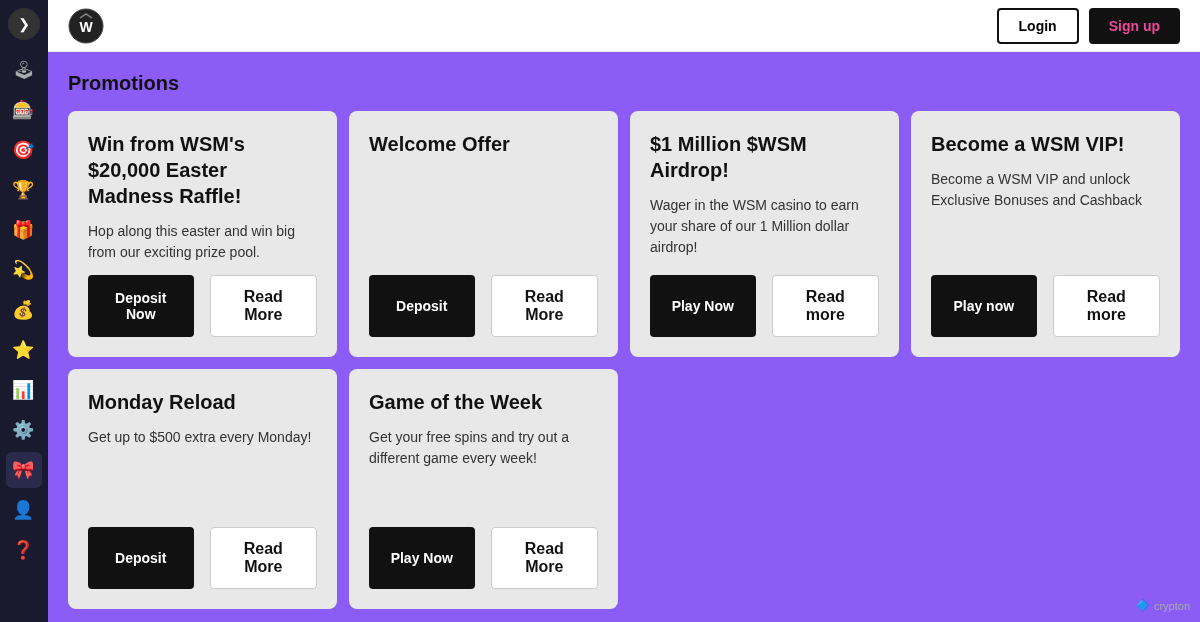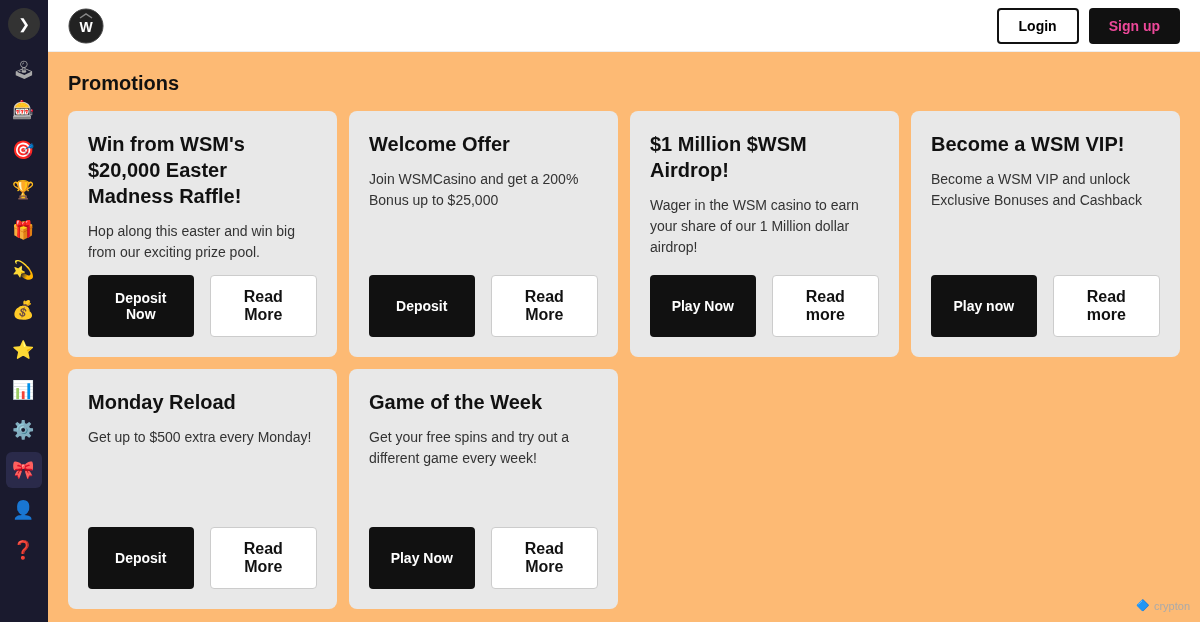--- a/index.html
+++ b/index.html
@@ -102,21 +102,21 @@
       cursor: pointer;
       font-size: 14px;
       font-weight: 600;
     }
 
     
     .content {
       flex: 1;
       padding: 20px 20px;
       overflow-y: auto;
-      background: #fdba74;
+      background: #8b5cf6;
     }
 
     .page-title {
       font-size: 20px;
       font-weight: 700;
       margin-bottom: 16px;
       color: #111;
     }
 
     
@@ -266,21 +266,20 @@
         <div class="promo-title">Win from WSM's $20,000 Easter Madness Raffle!</div>
         <div class="promo-desc">Hop along this easter and win big from our exciting prize pool.</div>
         <div class="promo-actions">
           <button class="btn-primary">Deposit Now</button>
           <button class="btn-secondary">Read More</button>
         </div>
       </div>
 
       <div class="promo-card">
         <div class="promo-title">Welcome Offer</div>
-        <div class="promo-desc">Join WSMCasino and get a 200% Bonus up to $25,000</div>
         <div class="promo-actions">
           <button class="btn-primary">Deposit</button>
           <button class="btn-secondary">Read More</button>
         </div>
       </div>
 
       <div class="promo-card">
         <div class="promo-title">$1 Million $WSM Airdrop!</div>
         <div class="promo-desc">Wager in the WSM casino to earn your share of our 1 Million dollar airdrop!</div>
         <div class="promo-actions">

